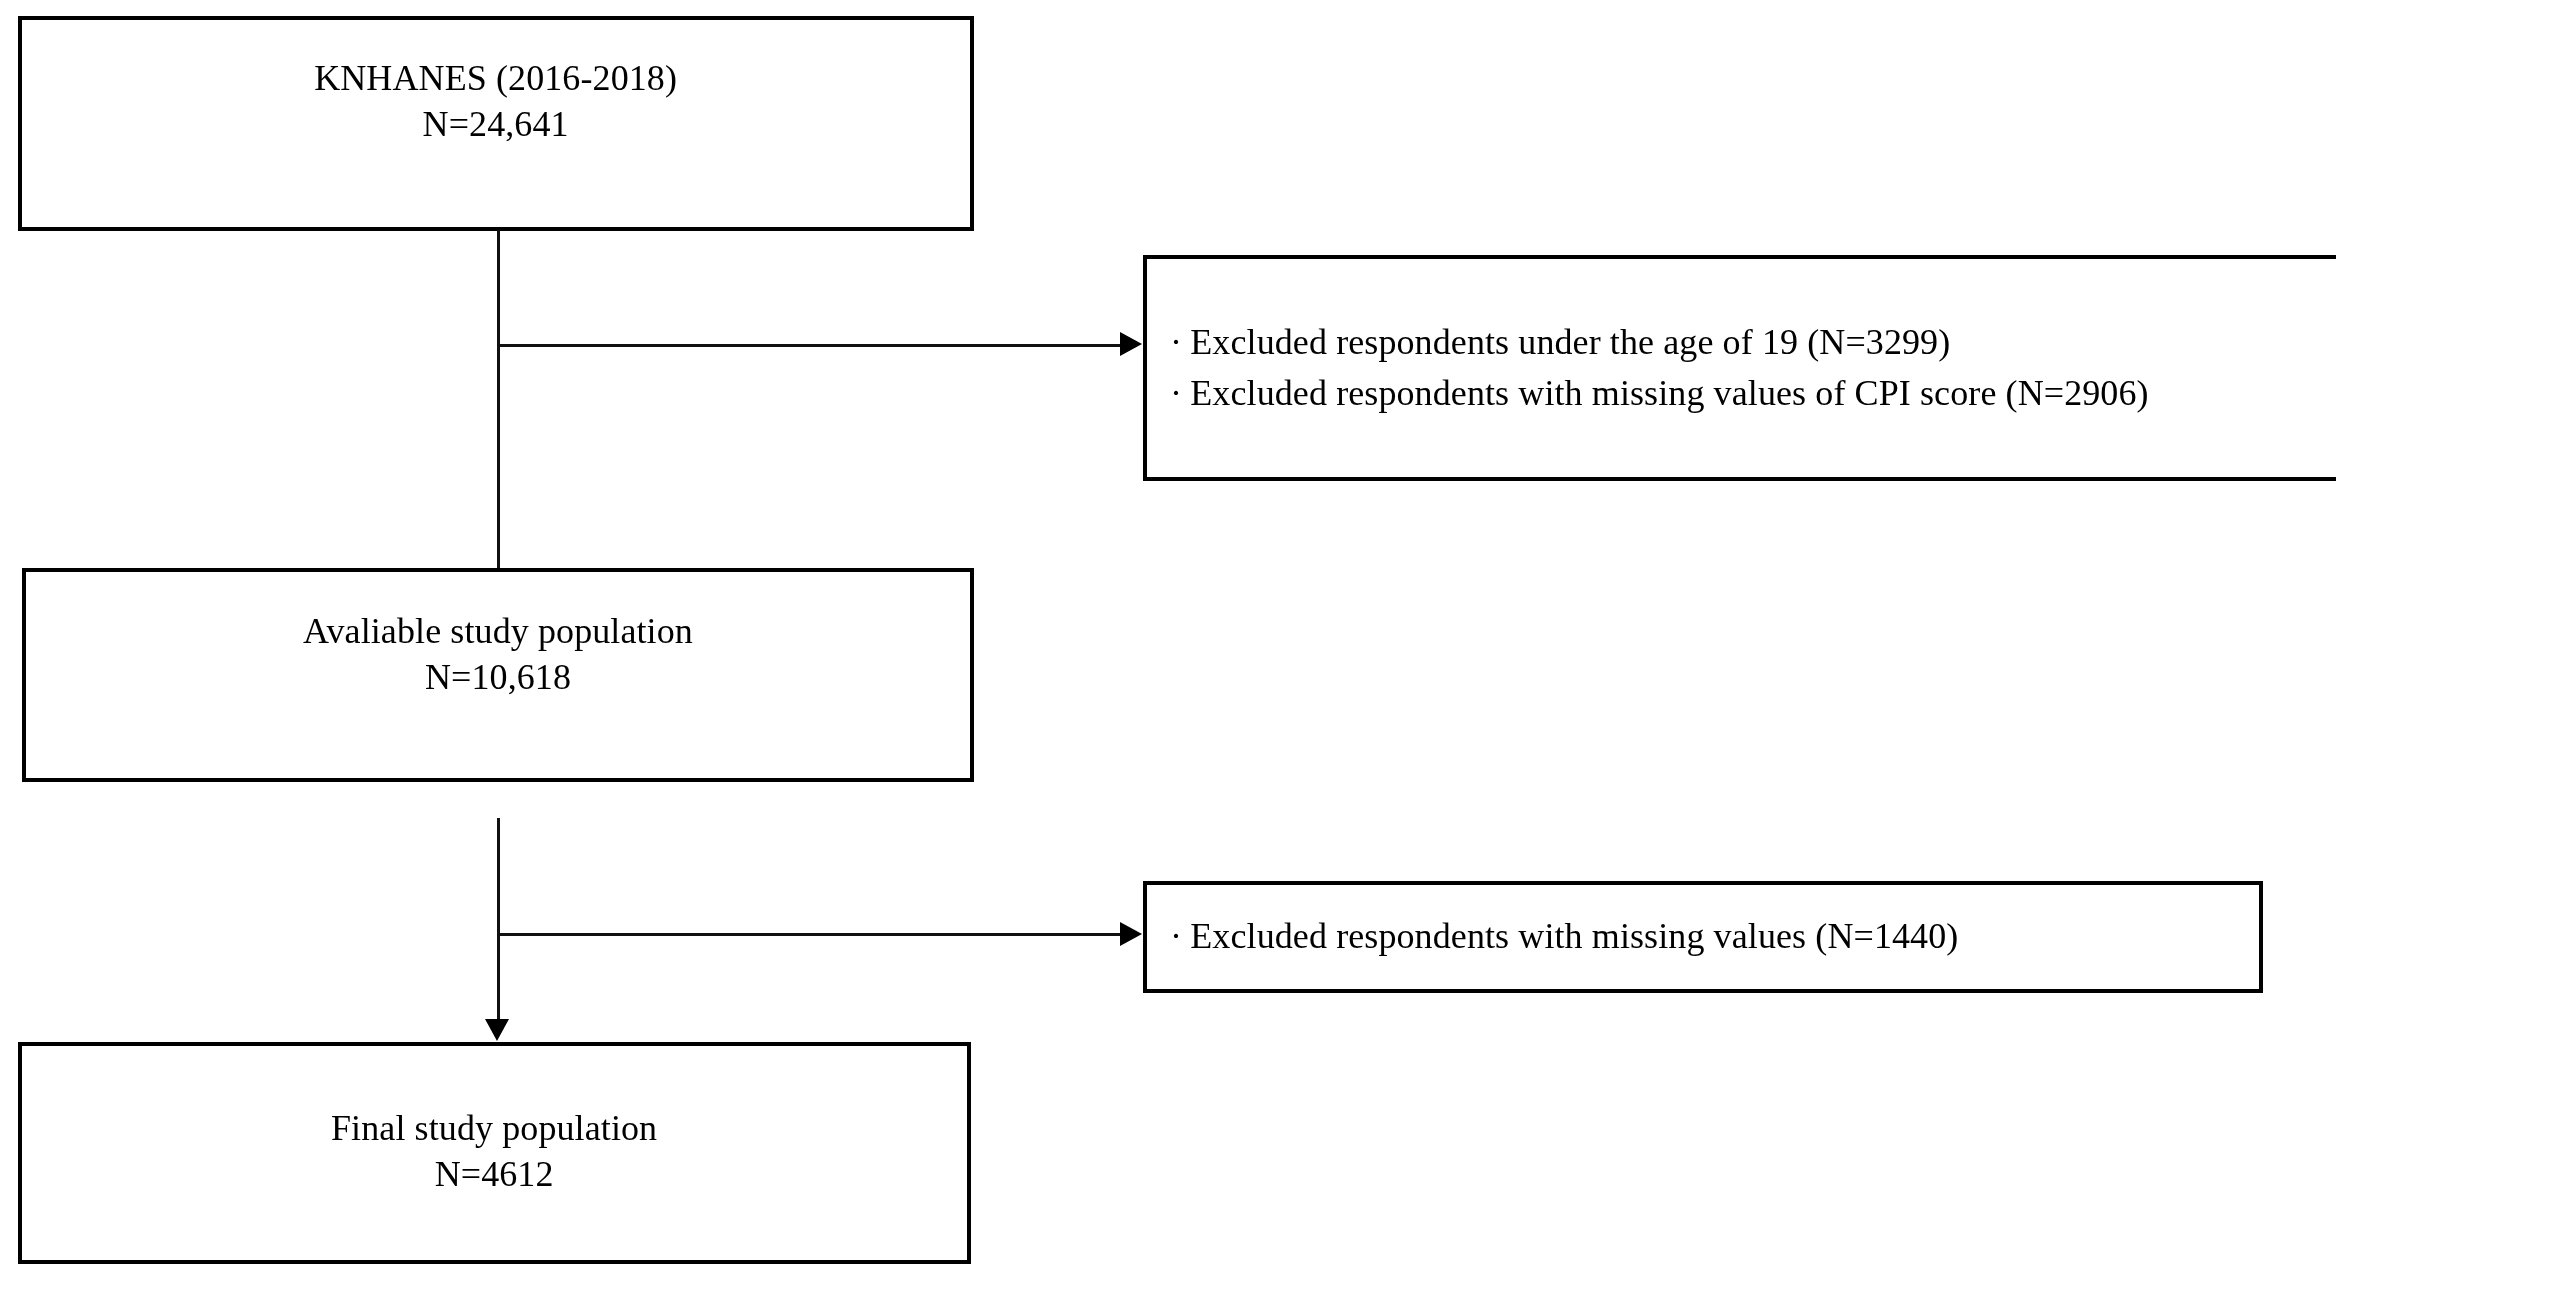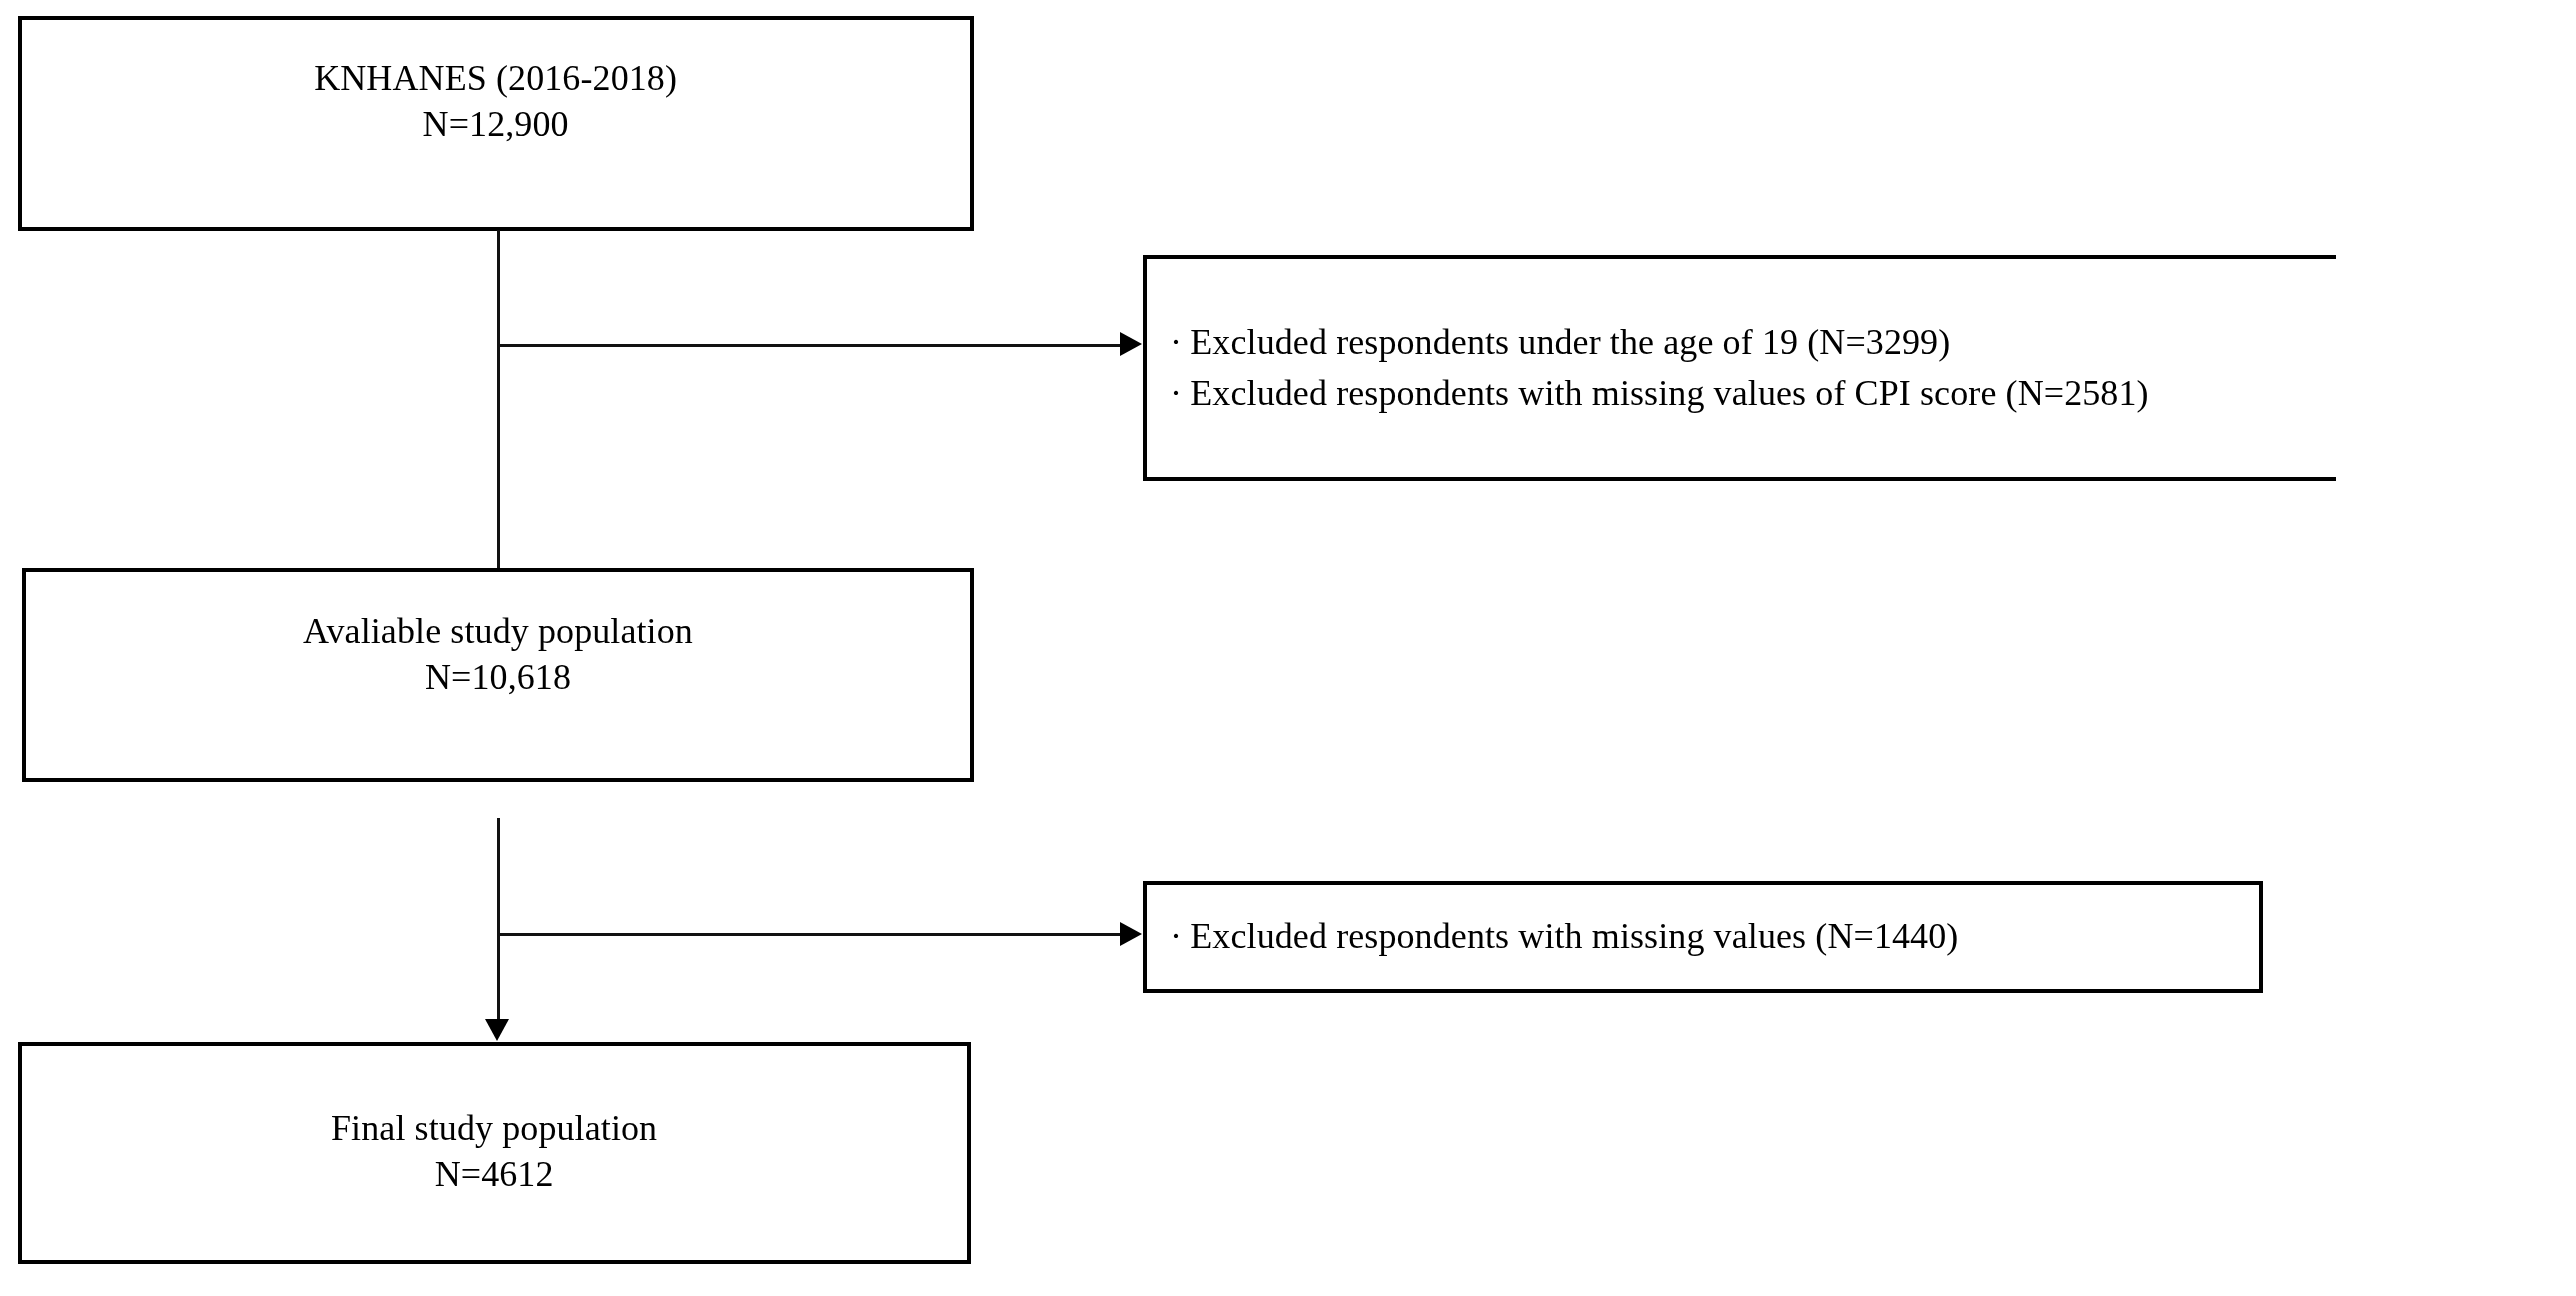--- a/index.html
+++ b/index.html
@@ -109,35 +109,35 @@
   #branch-2         { left: 497px;  top: 933px; width: 625px; }
   #arrow-branch-2   { left: 1120px; top: 922px; }
 </style>
 </head>
 <body>
 
 <div id="canvas">
 
   <div class="flow-box" id="box-knhanes">
     <div class="box-line">KNHANES (2016-2018)</div>
-    <div class="box-line">N=12,900</div>
+    <div class="box-line">N=24,641</div>
   </div>
 
   <div class="v-line" id="trunk-1"></div>
   <div class="arrow-down" id="arrow-trunk-1"></div>
 
   <div class="h-line" id="branch-1"></div>
   <div class="arrow-right" id="arrow-branch-1"></div>
 
   <div class="excl-box" id="box-exclusion-1">
     <div class="excl-line">
       <span class="excl-bullet">·</span><span>Excluded respondents under the age of 19 (N=3299)</span>
     </div>
     <div class="excl-line">
-      <span class="excl-bullet">·</span><span>Excluded respondents with missing values of CPI score (N=2581)</span>
+      <span class="excl-bullet">·</span><span>Excluded respondents with missing values of CPI score (N=2906)</span>
     </div>
   </div>
 
   <div class="flow-box" id="box-available">
     <div class="box-line">Avaliable study population</div>
     <div class="box-line">N=10,618</div>
   </div>
 
   <div class="v-line" id="trunk-2"></div>
   <div class="arrow-down" id="arrow-trunk-2"></div>

